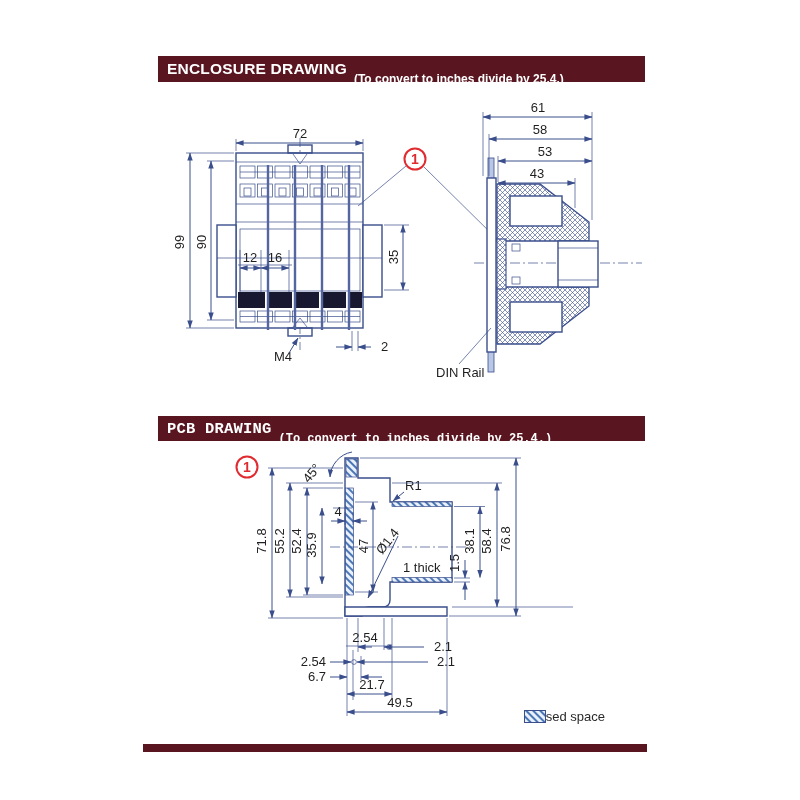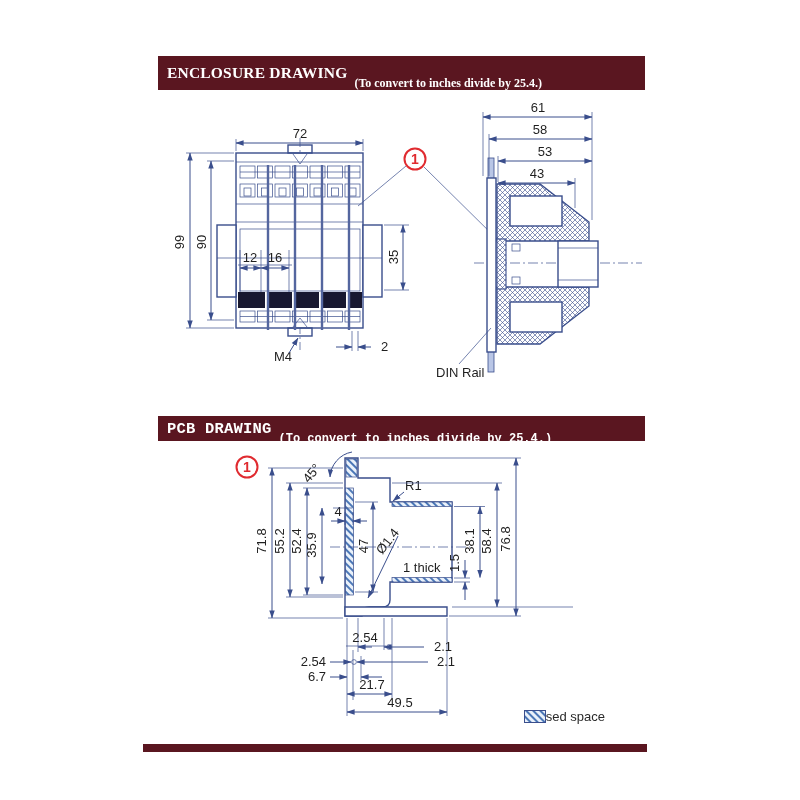--- a/index.html
+++ b/index.html
@@ -2,21 +2,21 @@
 <html><head>
 <meta charset="utf-8">
 <style>
   html,body{margin:0;padding:0;background:#fff;}
   #page{position:relative;width:800px;height:800px;background:#ffffff;overflow:hidden;
         font-family:"Liberation Sans",sans-serif;}
   .hdr{position:absolute;left:158px;width:487px;background:#5a1620;color:#fff;
        display:flex;align-items:center;padding-left:9px;box-sizing:border-box;}
   .hdr .t{font-weight:bold;font-size:15.5px;letter-spacing:.2px;white-space:nowrap;}
   .hdr .n{font-weight:bold;font-size:12px;margin-left:7px;white-space:nowrap;padding-top:2px;margin-top:18px;}
-  #hdr1{top:56px;height:34px;font-family:Liberation Serif, serif;}
+  #hdr1{top:56px;height:26px;}
   #hdr2{top:416px;height:25px;font-family:Liberation Mono, monospace;}
   svg{position:absolute;}
   #encsvg{left:108px;top:88px;}
   #pcbsvg{left:213px;top:443px;}
   #legend{position:absolute;left:524px;top:709px;display:flex;align-items:center;gap:5px;}
   #legend .lab{font-size:13px;color:#2a2a2a;}
   #botbar{position:absolute;left:143px;top:744px;width:504px;height:8px;background:#5a1620;}
   text{font-family:"Liberation Sans",sans-serif;font-size:13px;fill:#1f1f1f;}
   .dim{stroke:#3a4e8c;stroke-width:1;fill:none;}
   .thin{stroke:#3a4e8c;stroke-width:.7;fill:none;}

